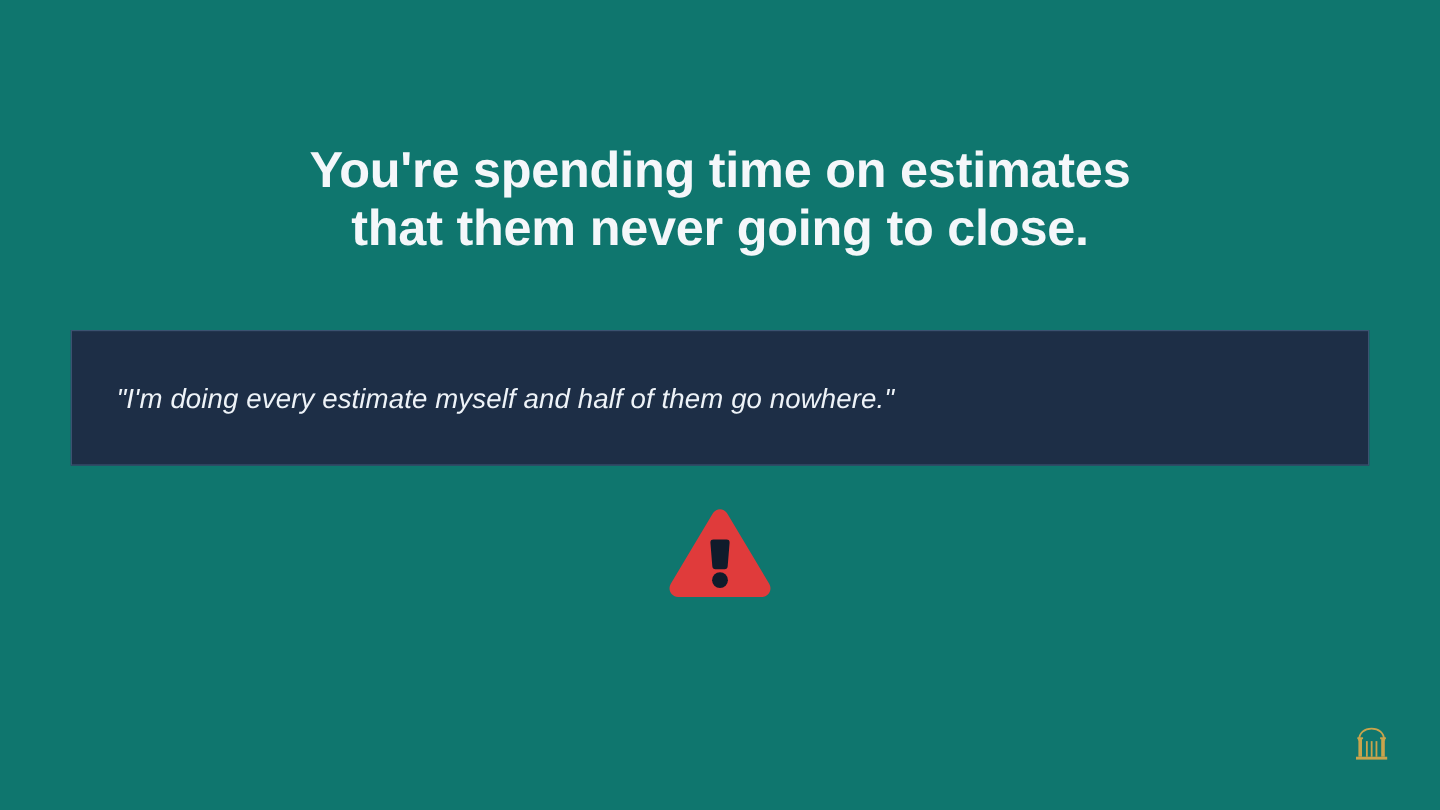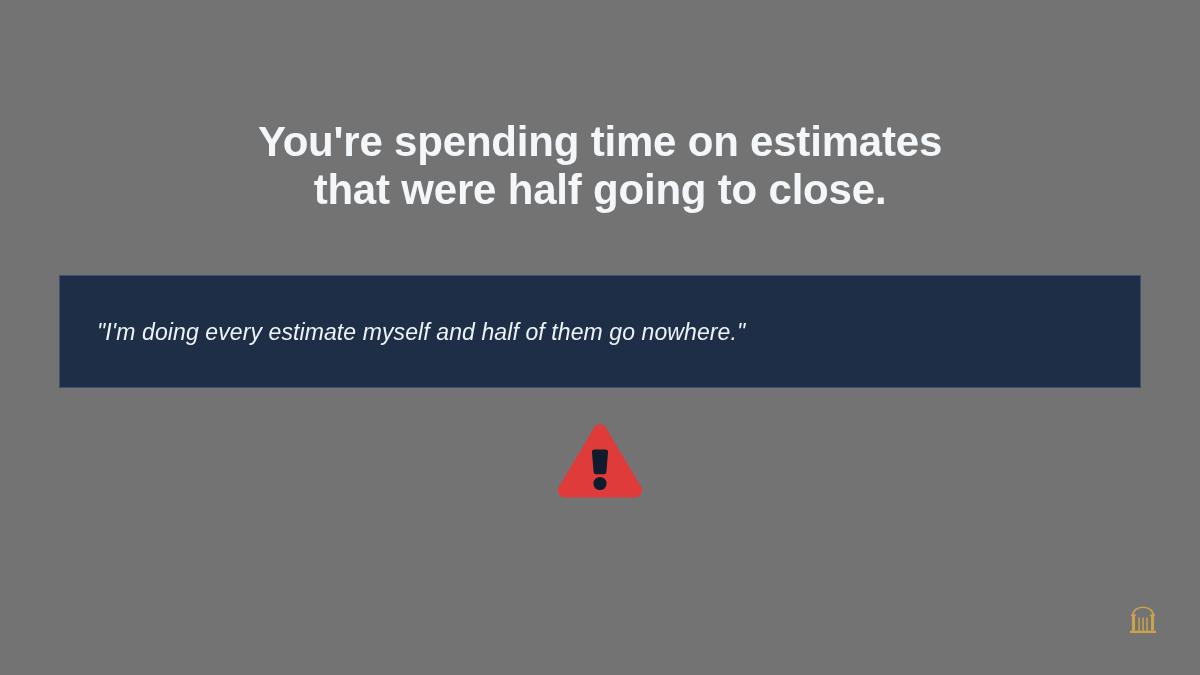--- a/index.html
+++ b/index.html
@@ -12,21 +12,21 @@
     overflow: hidden;
     background: #101b2b;
     font-family: "Liberation Sans", sans-serif;
     -webkit-font-smoothing: antialiased;
   }
 
   .slide {
     position: relative;
     width: 1200px;
     height: 675px;
-    background: #737373;
+    background: #0f766e;
     box-sizing: border-box;
   }
 
   
   .headline {
     position: absolute;
     left: 0;
     top: 118px;
     width: 1200px;
     text-align: center;
@@ -94,21 +94,21 @@
     height: 36px;
   }
 </style>
 </head>
 <body>
 
 <div class="slide">
 
   <div class="headline">
     <span class="hl-line">You're spending time on estimates</span>
-    <span class="hl-line">that were half going to close.</span>
+    <span class="hl-line">that them never going to close.</span>
   </div>
 
   <div class="quote-box">
     <div class="quote-text">"I'm doing every estimate myself and half of them go nowhere."</div>
   </div>
 
   <div class="warning-wrap">
     <svg viewBox="0 0 88 78" xmlns="http://www.w3.org/2000/svg">
       <path d="M38.2 4.6 C41.0 0.2 47.0 0.2 49.8 4.6 L85.0 63.5 C87.9 68.3 84.6 74.5 78.9 74.5 L9.1 74.5 C3.4 74.5 0.1 68.3 3.0 63.5 Z" fill="#e03b3b"></path>
       <path d="M38.6 26.5 h10.8 a2.6 2.6 0 0 1 2.6 2.8 l-1.6 19.6 a2.6 2.6 0 0 1 -2.6 2.4 h-7.6 a2.6 2.6 0 0 1 -2.6 -2.4 l-1.6 -19.6 a2.6 2.6 0 0 1 2.6 -2.8 z" fill="#101b2b"></path>

